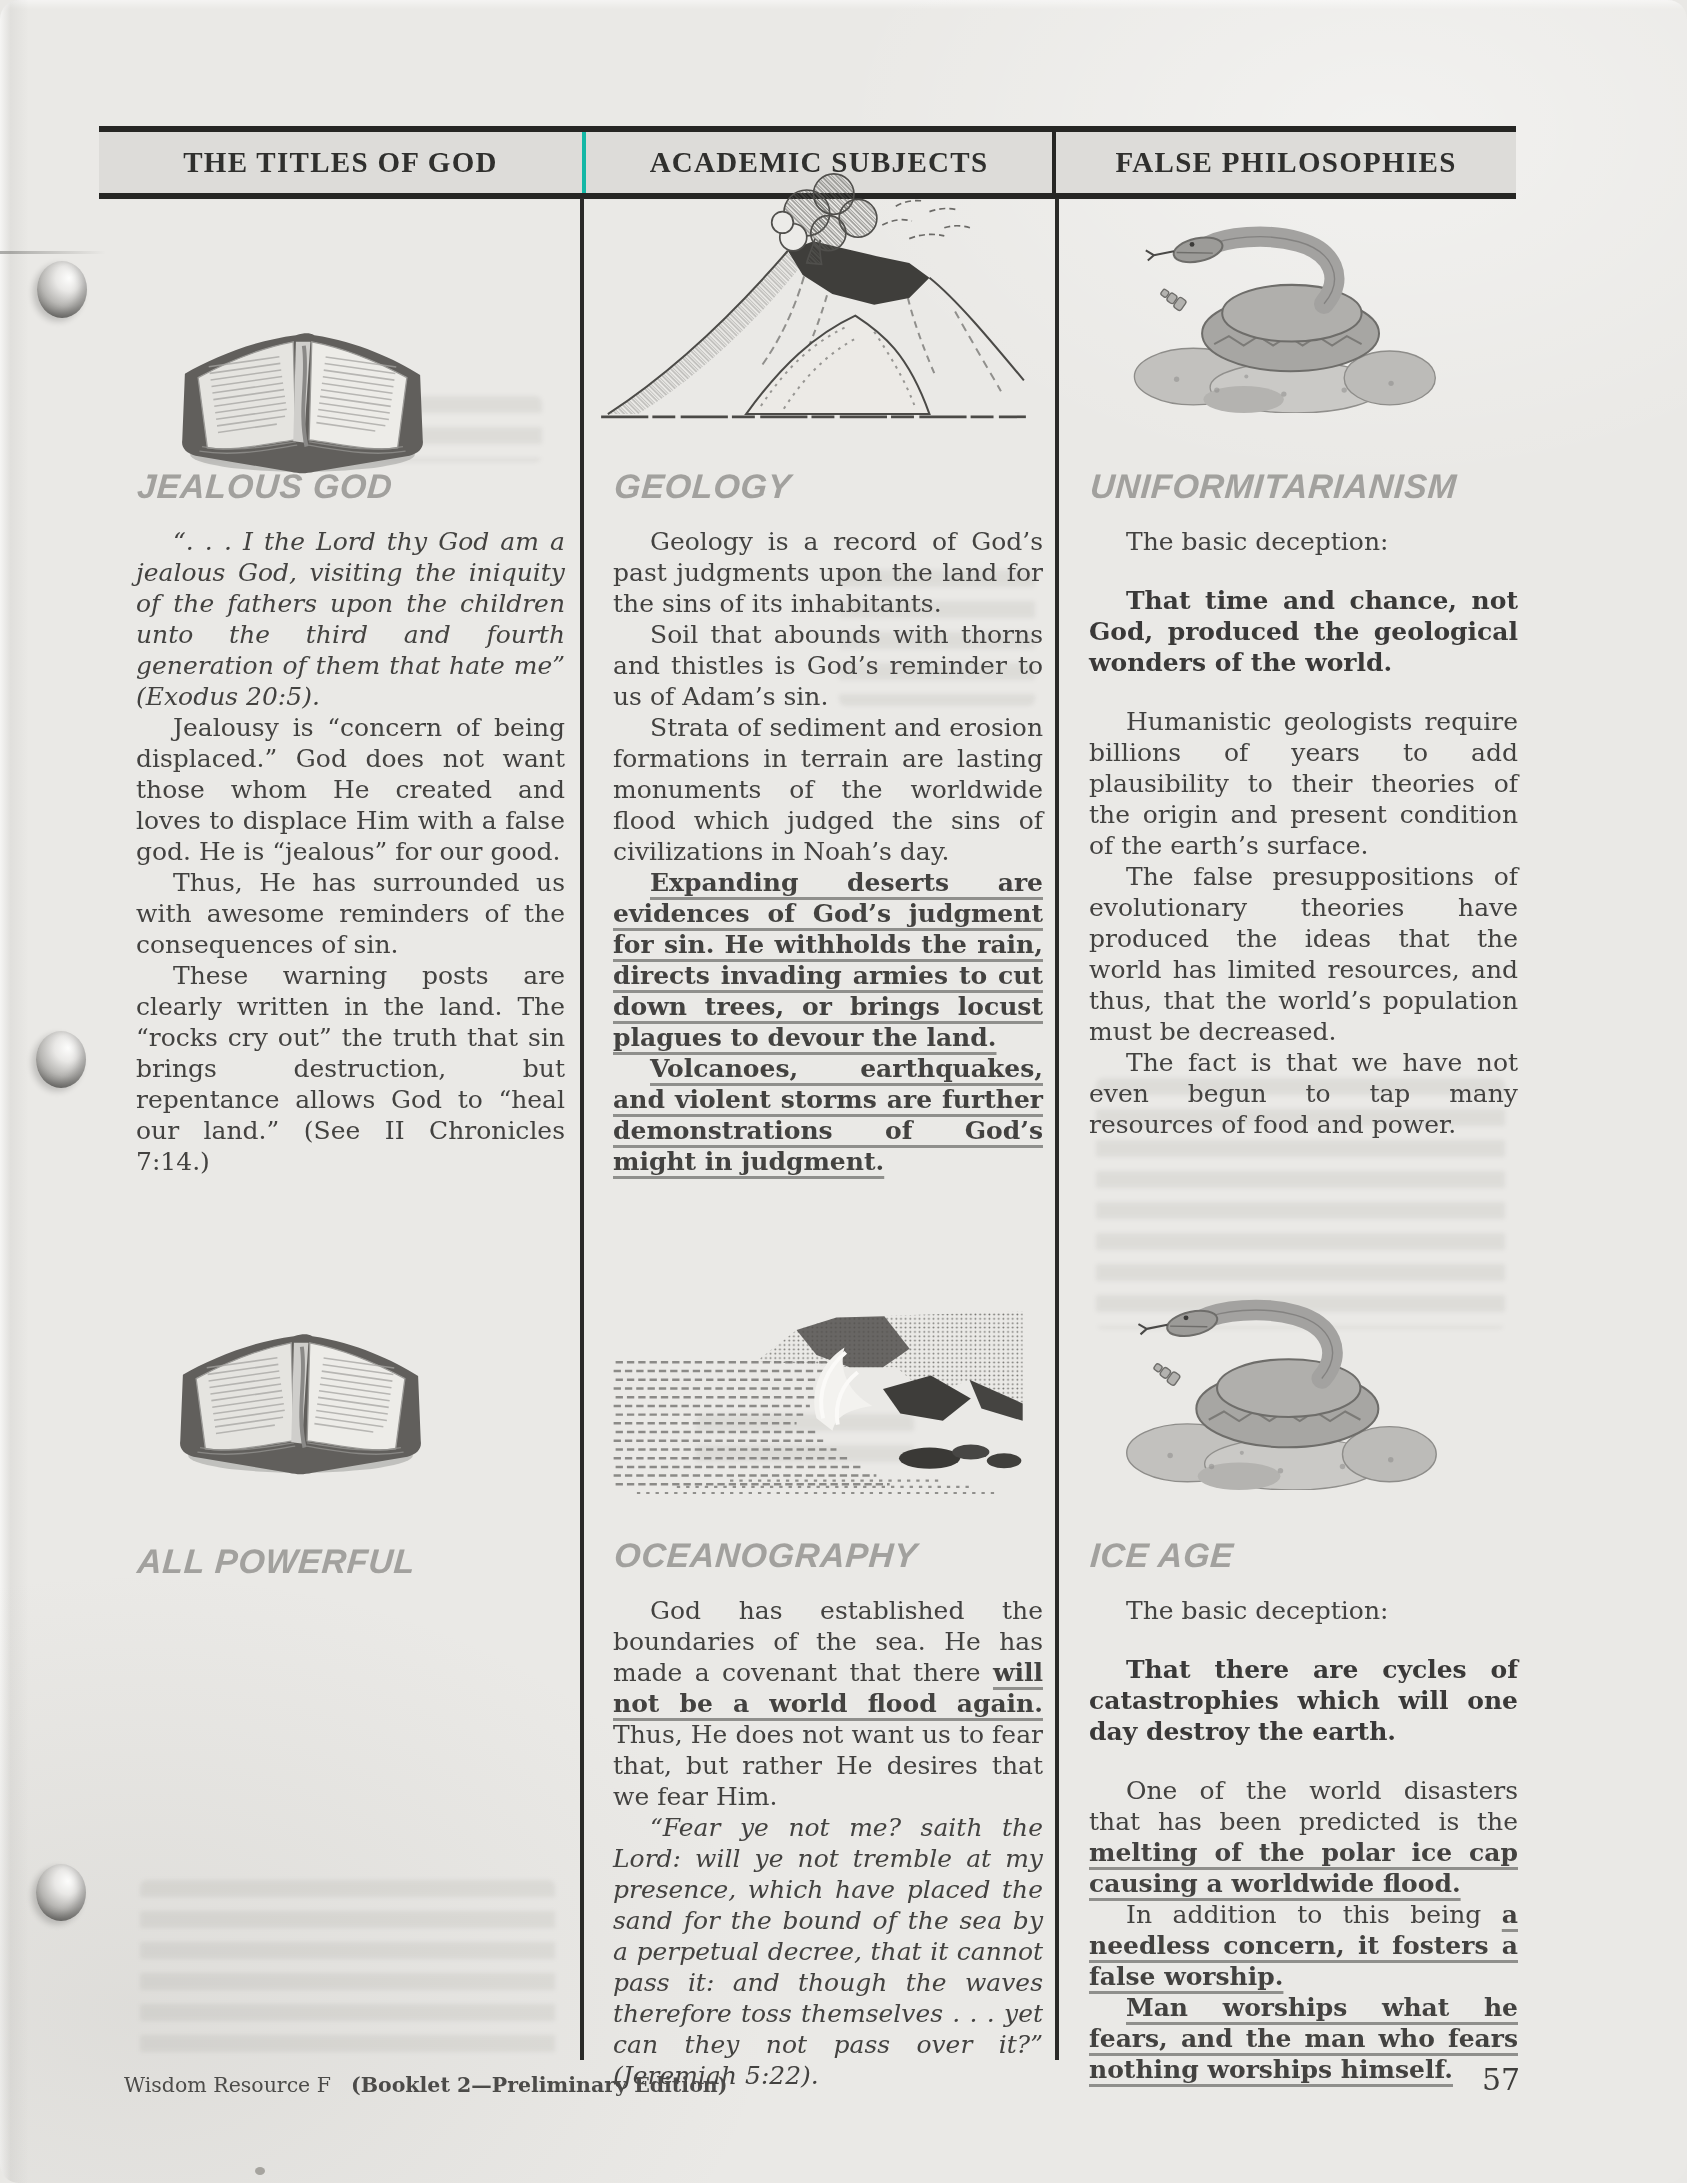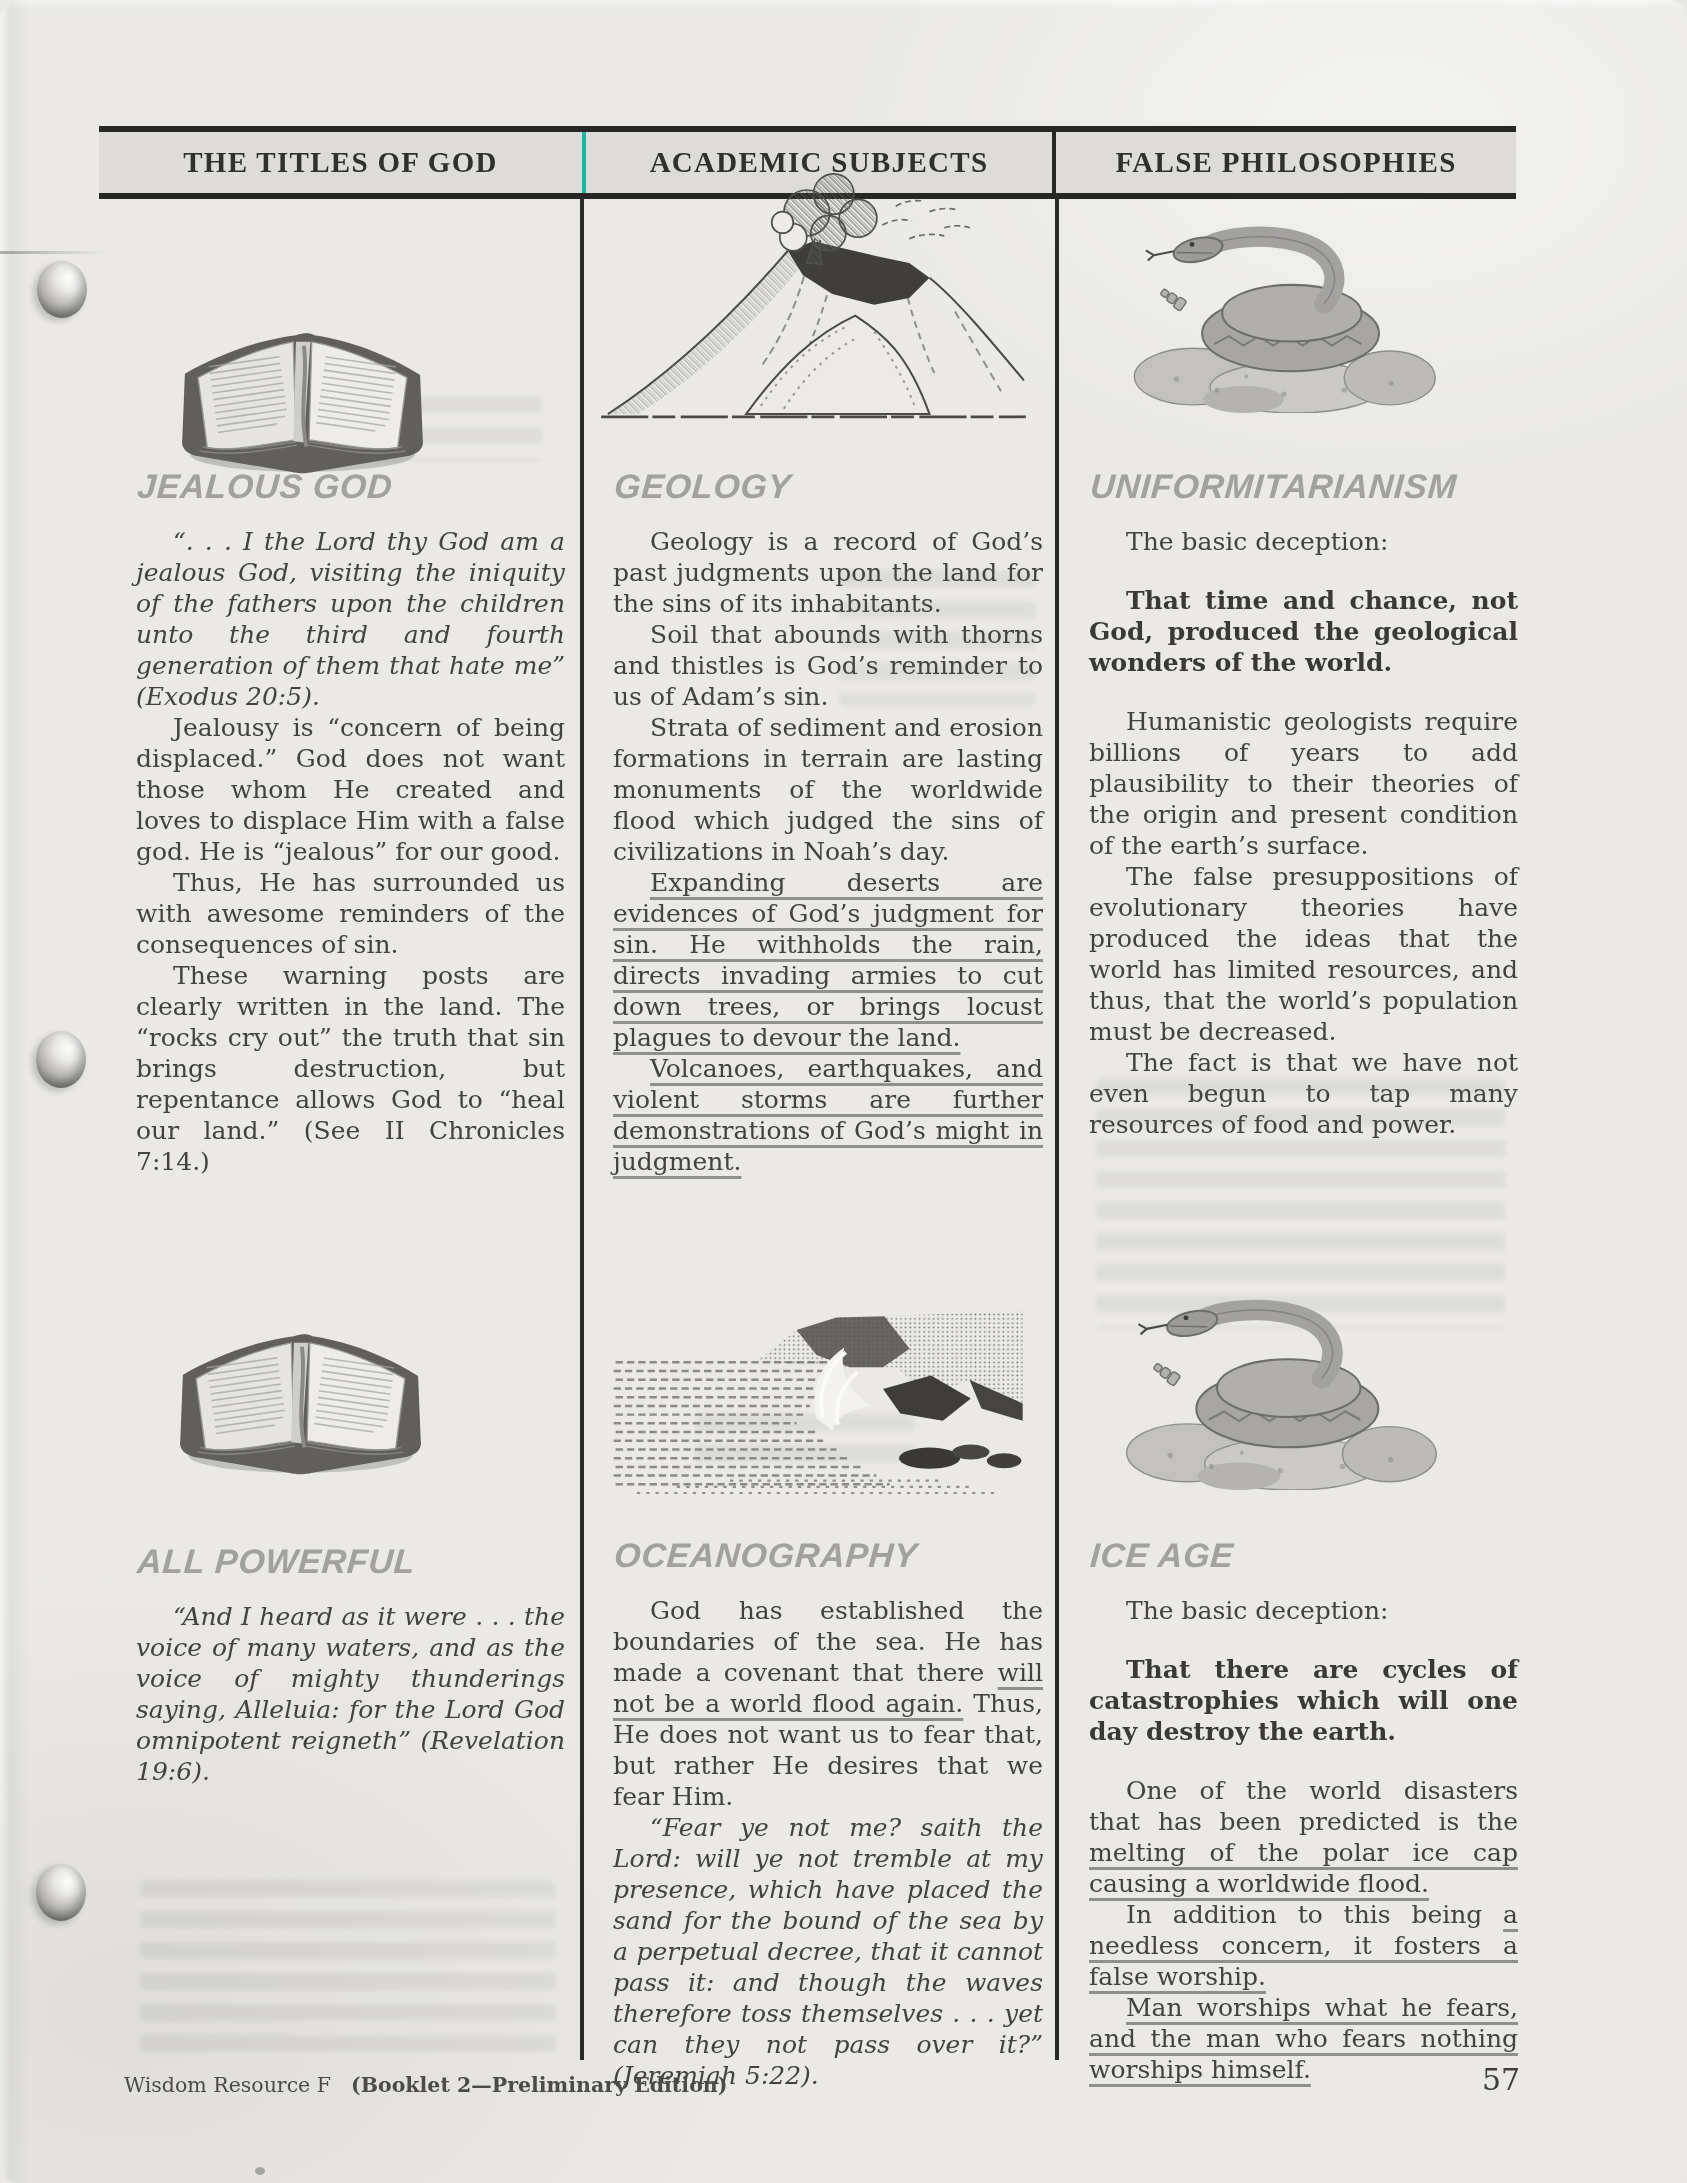--- a/index.html
+++ b/index.html
@@ -60,20 +60,21 @@
   }
   .quote{font-style:italic;}
   .bold{font-weight:bold;color:#3a3938;}
   .gap{margin-top:28px;}
   .u{
     text-decoration:underline;
     text-decoration-color:#8f8f8c;
     text-decoration-thickness:3.3px;
     text-underline-offset:6px;
     text-decoration-skip-ink:none;
+    font-weight:bold;
   }
   
   .footer{
     position:absolute;left:124px;top:2073px;
     font-size:20.5px;color:#4c4b49;white-space:nowrap;
   }
   .footer .edition{margin-left:20px;font-weight:bold;}
   .page-num{
     position:absolute;left:1482px;top:2062px;
     font-size:30px;color:#3f3e3c;
@@ -327,21 +328,20 @@
   <div class="sec" id="c1s1">
     <h3 class="sec-heading">JEALOUS GOD</h3>
     <p class="para quote"><span>“. . . I the Lord thy God am a jealous God, visiting the iniquity of the fathers upon the children unto the third and fourth generation of them that hate me” (Exodus 20:5).</span></p>
     <p class="para"><span>Jealousy is “concern of being displaced.” God does not want those whom He created and loves to displace Him with a false god. He is “jealous” for our good.</span></p>
     <p class="para"><span>Thus, He has surrounded us with awesome reminders of the consequences of sin.</span></p>
     <p class="para"><span>These warning posts are clearly written in the land. The “rocks cry out” the truth that sin brings destruction, but repentance allows God to “heal our land.” (See II Chronicles 7:14.)</span></p>
   </div>
 
   <div class="sec" id="c1s2">
     <h3 class="sec-heading">ALL POWERFUL</h3>
-    <p class="para quote"><span>“And I heard as it were . . . the voice of many waters, and as the voice of mighty thunderings saying, Alleluia: for the Lord God omnipotent reigneth” (Revelation 19:6).</span></p>
   </div>
 
   <div class="sec" id="c2s1">
     <h3 class="sec-heading">GEOLOGY</h3>
     <p class="para"><span>Geology is a record of God’s past judgments upon the land for the sins of its inhabitants.</span></p>
     <p class="para"><span>Soil that abounds with thorns and thistles is God’s reminder to us of Adam’s sin.</span></p>
     <p class="para"><span>Strata of sediment and erosion formations in terrain are lasting monuments of the worldwide flood which judged the sins of civilizations in Noah’s day.</span></p>
     <p class="para"><span class="u">Expanding deserts are evidences of God’s judgment for sin. He withholds the rain, directs invading armies to cut down trees, or brings locust plagues to devour the land.</span></p>
     <p class="para"><span class="u">Volcanoes, earthquakes, and violent storms are further demonstrations of God’s might in judgment.</span></p>
   </div>

